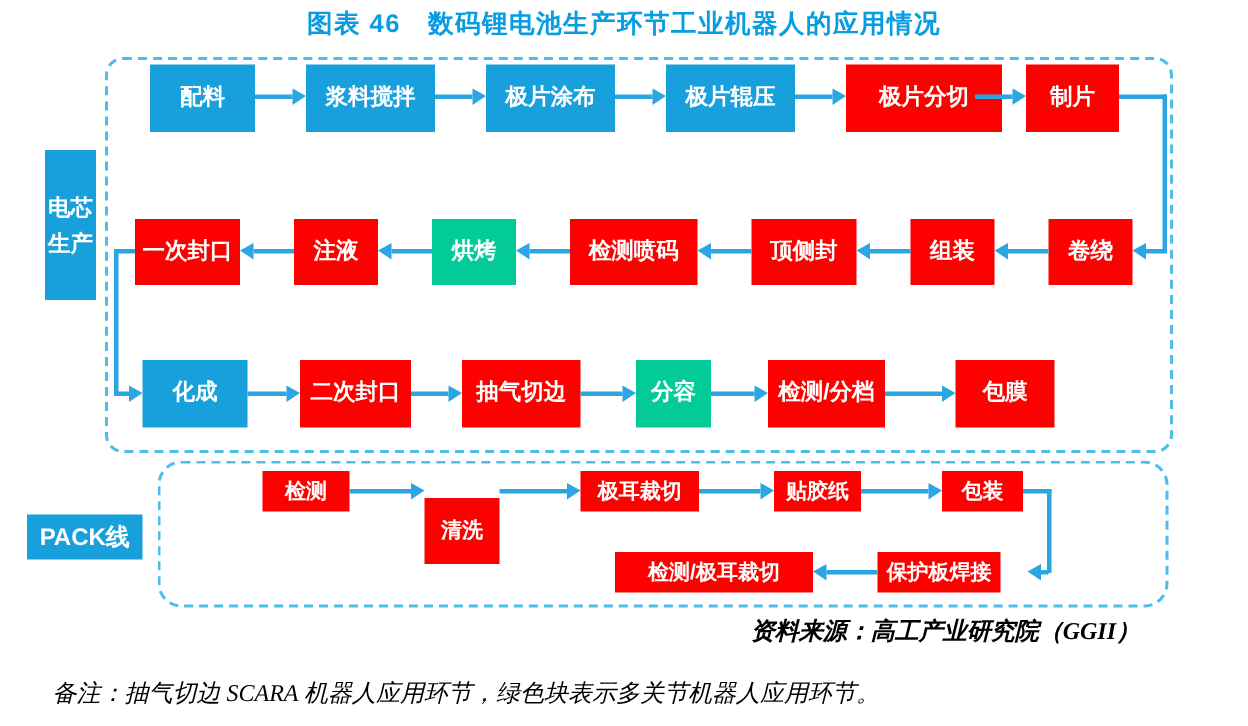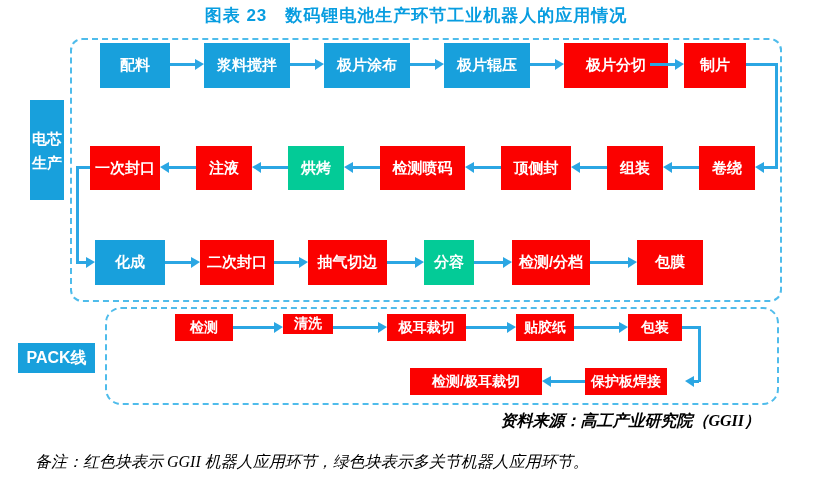--- a/index.html
+++ b/index.html
@@ -31,21 +31,21 @@
   .hline{position:absolute;height:3px;background:var(--arrow);}
   .note{position:absolute;color:var(--ink);font-family:"Liberation Serif",serif;
         font-style:italic;font-size:16px;}
   .src{font-weight:600;}
 </style>
 </head>
 <body>
 
 <div id="canvas">
 
-  <div class="title">图表 23　数码锂电池生产环节工业机器人的应用情况</div>
+  <div class="title">图表 46　数码锂电池生产环节工业机器人的应用情况</div>
 
   <div class="sect" style="left:70px;top:38px;width:708px;height:260px"></div>
   <div class="sidelabel" style="left:30px;top:100px;width:34px;height:100px">
     <span class="vlabel">电芯生产</span>
   </div>
 
   <div class="node blue" style="left:100px;top:43px;width:70px;height:45px">配料</div>
   <div class="node blue" style="left:204px;top:43px;width:86px;height:45px">浆料搅拌</div>
   <div class="node blue" style="left:324px;top:43px;width:86px;height:45px">极片涂布</div>
   <div class="node blue" style="left:444px;top:43px;width:86px;height:45px">极片辊压</div>
@@ -93,35 +93,35 @@
   <div class="arrow r" style="left:387px;top:261px;width:28px"></div>
   <div class="arrow r" style="left:474px;top:261px;width:29px"></div>
   <div class="arrow r" style="left:590px;top:261px;width:38px"></div>
 
   <div class="sect" style="left:105px;top:307px;width:670px;height:94px;border-radius:16px"></div>
   <div class="sidelabel" style="left:18px;top:343px;width:77px;height:30px;font-size:16px">
     <span>PACK线</span>
   </div>
 
   <div class="node small red" style="left:175px;top:314px;width:58px;height:27px">检测</div>
-  <div class="node small red" style="left:283px;top:314px;width:50px;height:20px">清洗</div>
+  <div class="node small red" style="left:283px;top:332px;width:50px;height:44px">清洗</div>
   <div class="node small red" style="left:387px;top:314px;width:79px;height:27px">极耳裁切</div>
   <div class="node small red" style="left:516px;top:314px;width:58px;height:27px">贴胶纸</div>
   <div class="node small red" style="left:628px;top:314px;width:54px;height:27px">包装</div>
 
   <div class="arrow r" style="left:233px;top:326px;width:41px"></div>
   <div class="arrow r" style="left:333px;top:326px;width:45px"></div>
   <div class="arrow r" style="left:466px;top:326px;width:41px"></div>
   <div class="arrow r" style="left:574px;top:326px;width:45px"></div>
 
   <div class="hline" style="left:682px;top:326px;width:19px"></div>
   <div class="vline" style="left:698px;top:326px;height:56px"></div>
   <div class="arrow l" style="left:694px;top:380px;width:5px"></div>
 
   <div class="node small red" style="left:410px;top:368px;width:132px;height:27px">检测/极耳裁切</div>
   <div class="node small red" style="left:585px;top:368px;width:82px;height:27px">保护板焊接</div>
 
   <div class="arrow l" style="left:551px;top:380px;width:34px"></div>
 
   <div class="note src" style="left:470px;top:411px;width:290px;text-align:right">资料来源：高工产业研究院（GGII）</div>
-  <div class="note" style="left:35px;top:452px;width:760px">备注：红色块表示 GGII 机器人应用环节，绿色块表示多关节机器人应用环节。</div>
+  <div class="note" style="left:35px;top:452px;width:760px">备注：抽气切边 SCARA 机器人应用环节，绿色块表示多关节机器人应用环节。</div>
 
 </div>
 
 </body></html>

